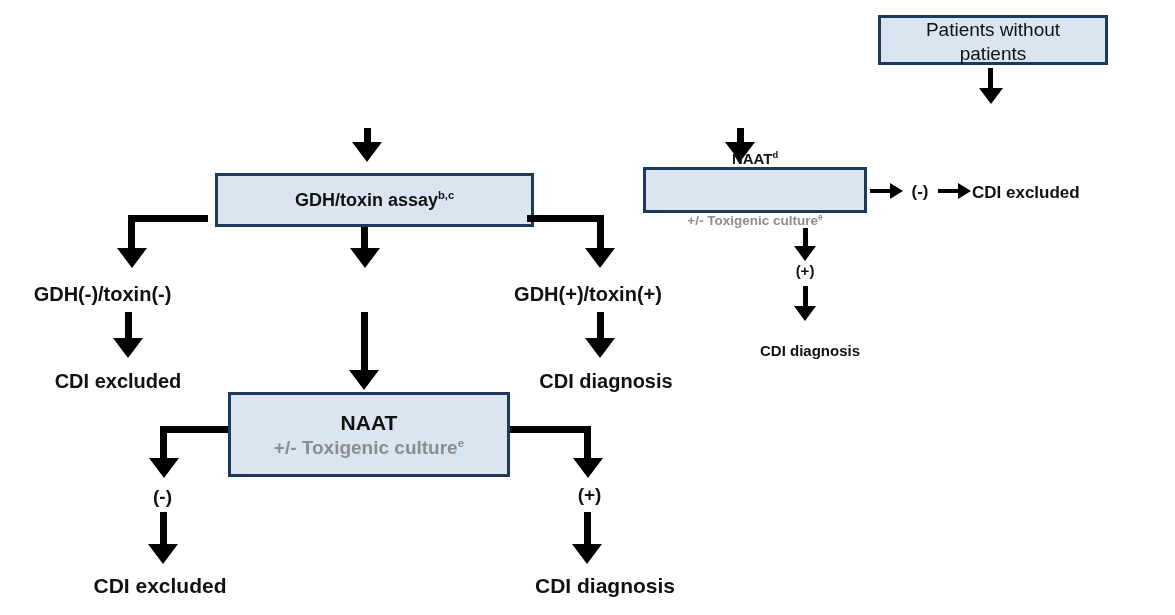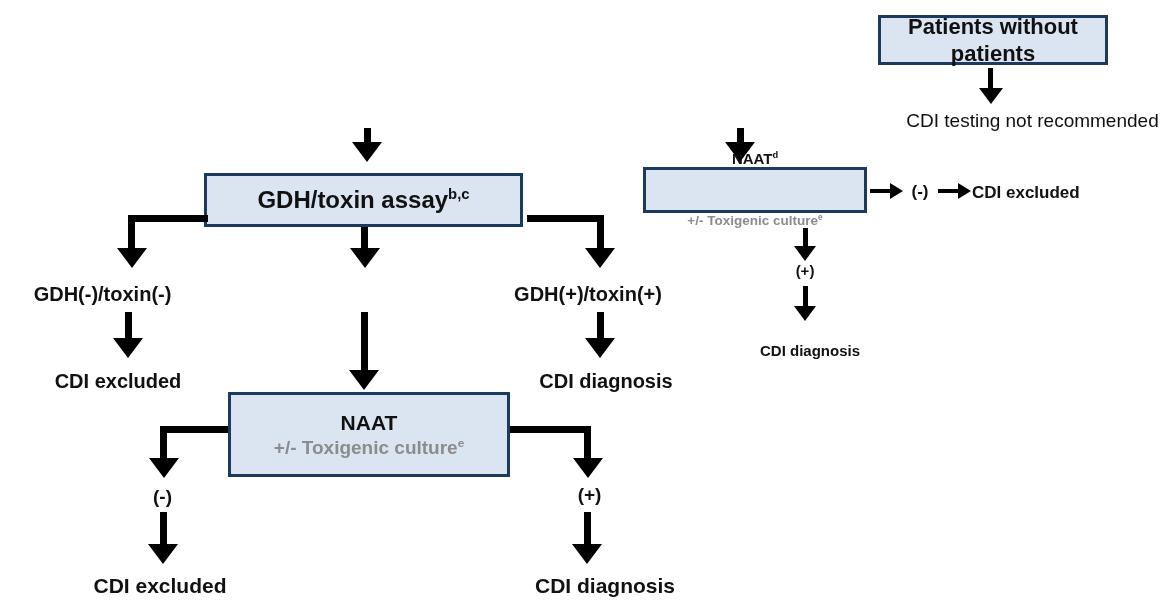--- a/index.html
+++ b/index.html
@@ -36,29 +36,28 @@
 <body>
 
 <div id="canvas">
 
 
   <div class="sv" style="left:364px;top:128px;height:16px;"></div>
   <div class="hd" style="left:352px;top:142px;"></div>
   <div class="sv" style="left:737px;top:128px;height:16px;"></div>
   <div class="hd" style="left:725px;top:142px;"></div>
 
-  <div class="box" style="left:878px;top:15px;width:230px;height:50px;font-size:22px;font-weight:700;line-height:1.25;">
+  <div class="box" style="left:878px;top:15px;width:230px;height:50px;font-size:19px;font-weight:400;line-height:1.25;justify-content:space-between;">
     <div>Patients without</div>
     <div>patients</div>
   </div>
   <div class="svm" style="left:988px;top:68px;height:20px;"></div>
   <div class="hdm" style="left:979px;top:88px;border-left-width:12px;border-right-width:12px;border-top-width:16px;"></div>
-  <div class="lbl n" style="left:890px;top:110px;width:285px;font-size:19px;font-weight:400;">CDI testing not recommended</div>
 
-  <div class="box" style="left:204px;top:173px;width:319px;height:54px;font-size:24px;font-weight:700;">
+  <div class="box" style="left:215px;top:173px;width:319px;height:54px;font-size:18px;font-weight:700;">
     <div><span>GDH/toxin assay</span><sup>b,c</sup></div>
   </div>
 
   <div class="sh" style="left:128px;top:215px;width:80px;"></div>
   <div class="sv" style="left:128px;top:215px;height:33px;"></div>
   <div class="hd" style="left:117px;top:248px;"></div>
 
   <div class="sv" style="left:361px;top:227px;height:21px;"></div>
   <div class="hd" style="left:350px;top:248px;"></div>
 

